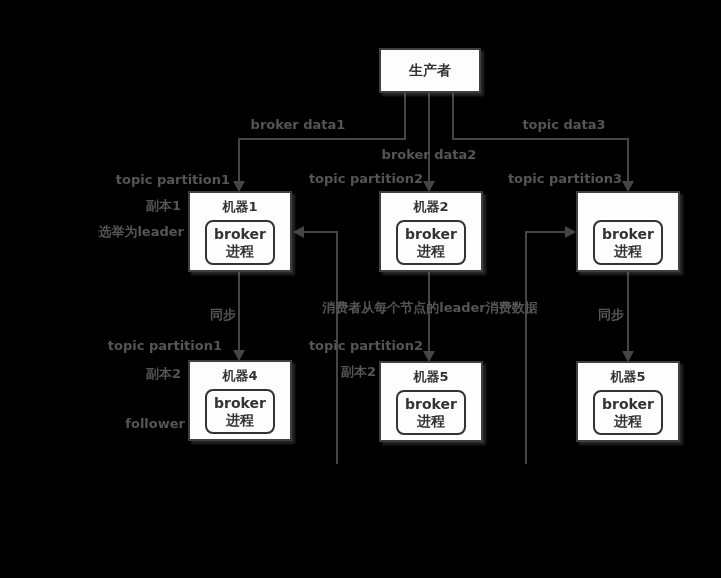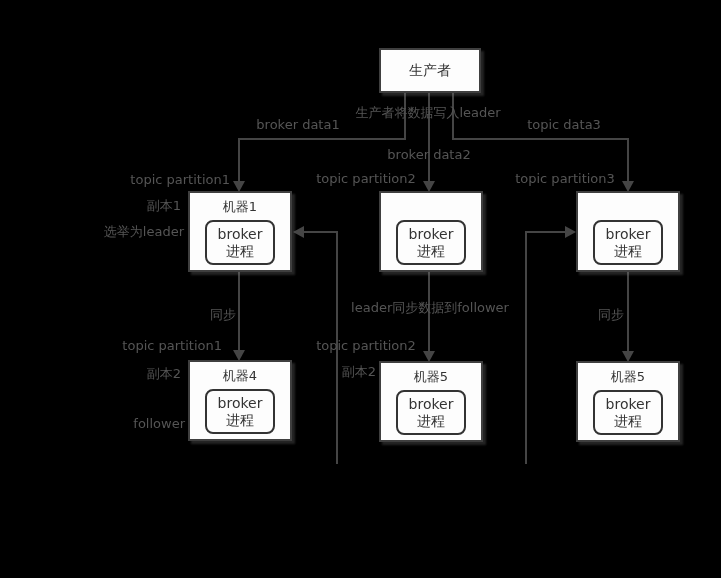--- a/index.html
+++ b/index.html
@@ -2,21 +2,21 @@
 <html style="--bg: #000000; --box-bg: #fdfdfd; --box-border: #3f3f3f; --line: #454545; --label: #555555; --box-text: #333333;"><head>
 <meta charset="utf-8">
 <style>
   :root{
     --bg:#000000; --box-bg:#fdfdfd; --box-border:#3f3f3f;
     --line:#454545; --label:#555555; --box-text:#333333;
   }
   html,body{margin:0;padding:0;background:var(--bg);}
   .canvas{
     position:relative;width:721px;height:464px;background:var(--bg);
-    font-family:"DejaVu Sans","Liberation Sans",sans-serif;overflow:hidden;
+    font-family:"DejaVu Sans","Liberation Sans",sans-serif;overflow:hidden;font-weight:bold;
   }
   
   .nbox{
     position:absolute;width:102px;height:45px;background:var(--box-bg);
     border:2px solid var(--box-border);box-sizing:border-box;
     display:flex;align-items:center;justify-content:center;
     font-size:14px;color:var(--box-text);
     box-shadow:3px 3px 2px rgba(120,120,120,0.30);
   }
   .mbox{
@@ -83,20 +83,21 @@
 
   <div class="mbox" style="left:188px;top:191px">
     <div class="mlabel">机器1</div>
     <div class="broker">
       <span>broker</span>
       <span>进程</span>
     </div>
   </div>
 
   <div class="mbox" style="left:379px;top:191px">
+    <div class="mlabel">机器2</div>
     <div class="broker">
       <span>broker</span>
       <span>进程</span>
     </div>
   </div>
 
   <div class="mbox" style="left:576px;top:191px">
     <div class="broker">
       <span>broker</span>
       <span>进程</span>
@@ -121,34 +122,33 @@
 
   <div class="mbox" style="left:576px;top:361px">
     <div class="mlabel">机器5</div>
     <div class="broker">
       <span>broker</span>
       <span>进程</span>
     </div>
   </div>
 
 
-  <div class="lbl c" style="left:428px;top:104px">生产者将数据写入leader</div>
   <div class="lbl c" style="left:298px;top:117px">broker data1</div>
   <div class="lbl c" style="left:429px;top:147px">broker data2</div>
   <div class="lbl c" style="left:564px;top:117px">topic data3</div>
 
   <div class="lbl" style="right:491px;top:172px">topic partition1</div>
   <div class="lbl c" style="left:366px;top:171px">topic partition2</div>
   <div class="lbl c" style="left:565px;top:171px">topic partition3</div>
 
   <div class="lbl" style="right:540px;top:197px">副本1</div>
   <div class="lbl" style="right:537px;top:223px">选举为leader</div>
 
   <div class="lbl c" style="left:223px;top:306px">同步</div>
-  <div class="lbl c" style="left:430px;top:299px">leader同步数据到follower</div>
+  <div class="lbl c" style="left:430px;top:299px">消费者从每个节点的leader消费数据</div>
   <div class="lbl c" style="left:611px;top:306px">同步</div>
 
   <div class="lbl" style="right:499px;top:338px">topic partition1</div>
   <div class="lbl c" style="left:366px;top:338px">topic partition2</div>
   <div class="lbl" style="right:540px;top:365px">副本2</div>
   <div class="lbl" style="right:345px;top:363px">副本2</div>
   <div class="lbl" style="right:536px;top:416px">follower</div>
 
 
 </div>

